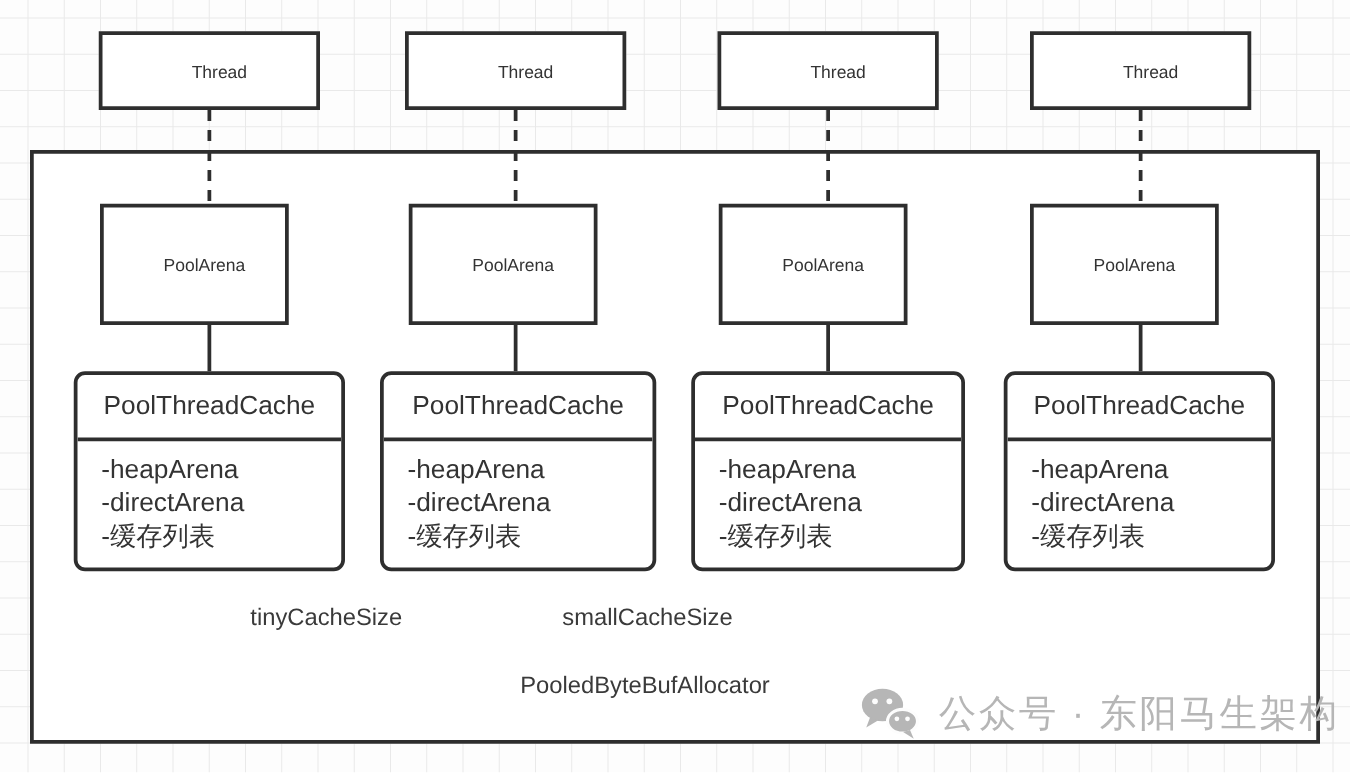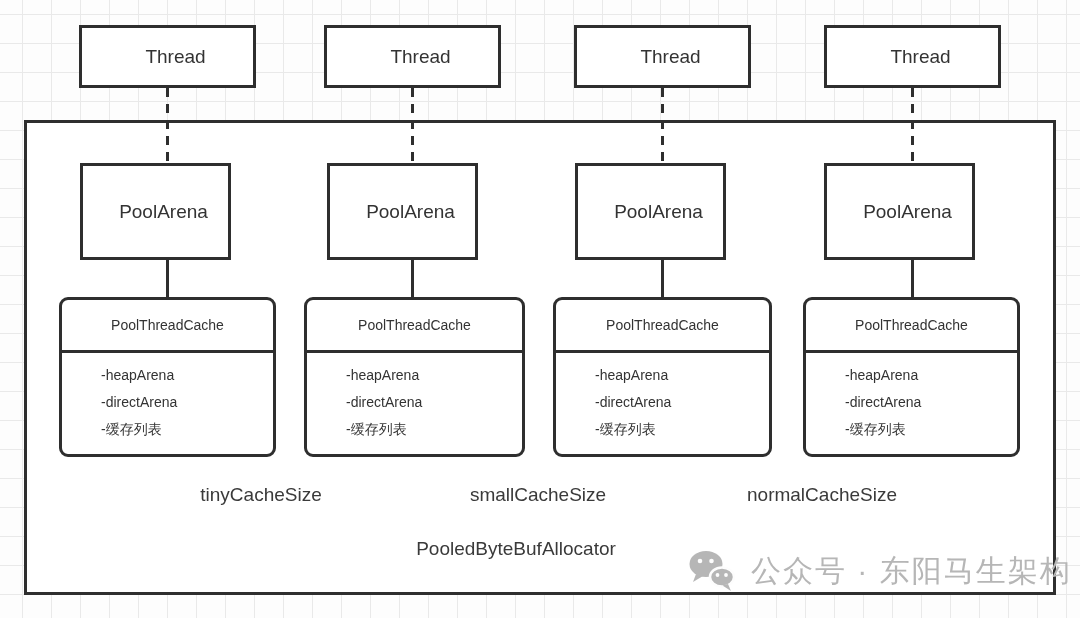--- a/index.html
+++ b/index.html
@@ -30,21 +30,21 @@
   }
 
   .box {
     position: absolute;
     background: #ffffff;
     border: 3px solid #2e2e2e;
     box-sizing: border-box;
     display: flex;
     align-items: center;
     justify-content: center;
-    font-size: 19px;
+    font-size: 14px;
     color: #333333;
     padding-left: 16px;
   }
 
   .thread-box { top: 25px; height: 63px; width: 177px; }
   .arena-box  { top: 163px; height: 97px; width: 151px; }
 
   .connector {
     position: absolute;
     width: 3px;
@@ -66,27 +66,26 @@
     border-radius: 9px;
     box-sizing: border-box;
     overflow: hidden;
   }
   .cache-header {
     height: 50px;
     border-bottom: 3px solid #2e2e2e;
     display: flex;
     align-items: center;
     justify-content: center;
-    font-size: 14px;
+    font-size: 21px;
   }
   .cache-body {
     padding: 9px 10px 0 19px;
-    font-size: 14px;
+    font-size: 21px;
     line-height: 27px;
-    margin-left: 20px;
   }
 
   .float-label {
     position: absolute;
     transform: translateX(-50%);
     font-size: 19px;
     color: #3a3a3a;
     white-space: nowrap;
   }
 
@@ -157,22 +156,21 @@
   <div class="cache-box" style="left:803px;width:217px">
     <div class="cache-header">PoolThreadCache</div>
     <div class="cache-body">
       <div>-heapArena</div>
       <div>-directArena</div>
       <div>-缓存列表</div>
     </div>
   </div>
 
   <div class="float-label" style="left:261px;top:484px">tinyCacheSize</div>
-  <div class="float-label" style="left:538px;top:484px">smallCacheSize</div>
-  <div class="float-label" style="left:822px;top:484px">normalCacheSize</div>
+  <div class="float-label" style="left:518px;top:484px">smallCacheSize</div>
 
   <div class="float-label" style="left:516px;top:538px">PooledByteBufAllocator</div>
 
   <div class="watermark">
     <span>
       <svg width="50" height="44" viewBox="0 0 50 44">
         <ellipse cx="19" cy="15" rx="16.5" ry="13" fill="#b6b6b6"></ellipse>
         <polygon points="9,25 6,33 16,27" fill="#b6b6b6"></polygon>
         <circle cx="13" cy="12" r="2.3" fill="#fdfdfd"></circle>
         <circle cx="24.5" cy="12" r="2.3" fill="#fdfdfd"></circle>

